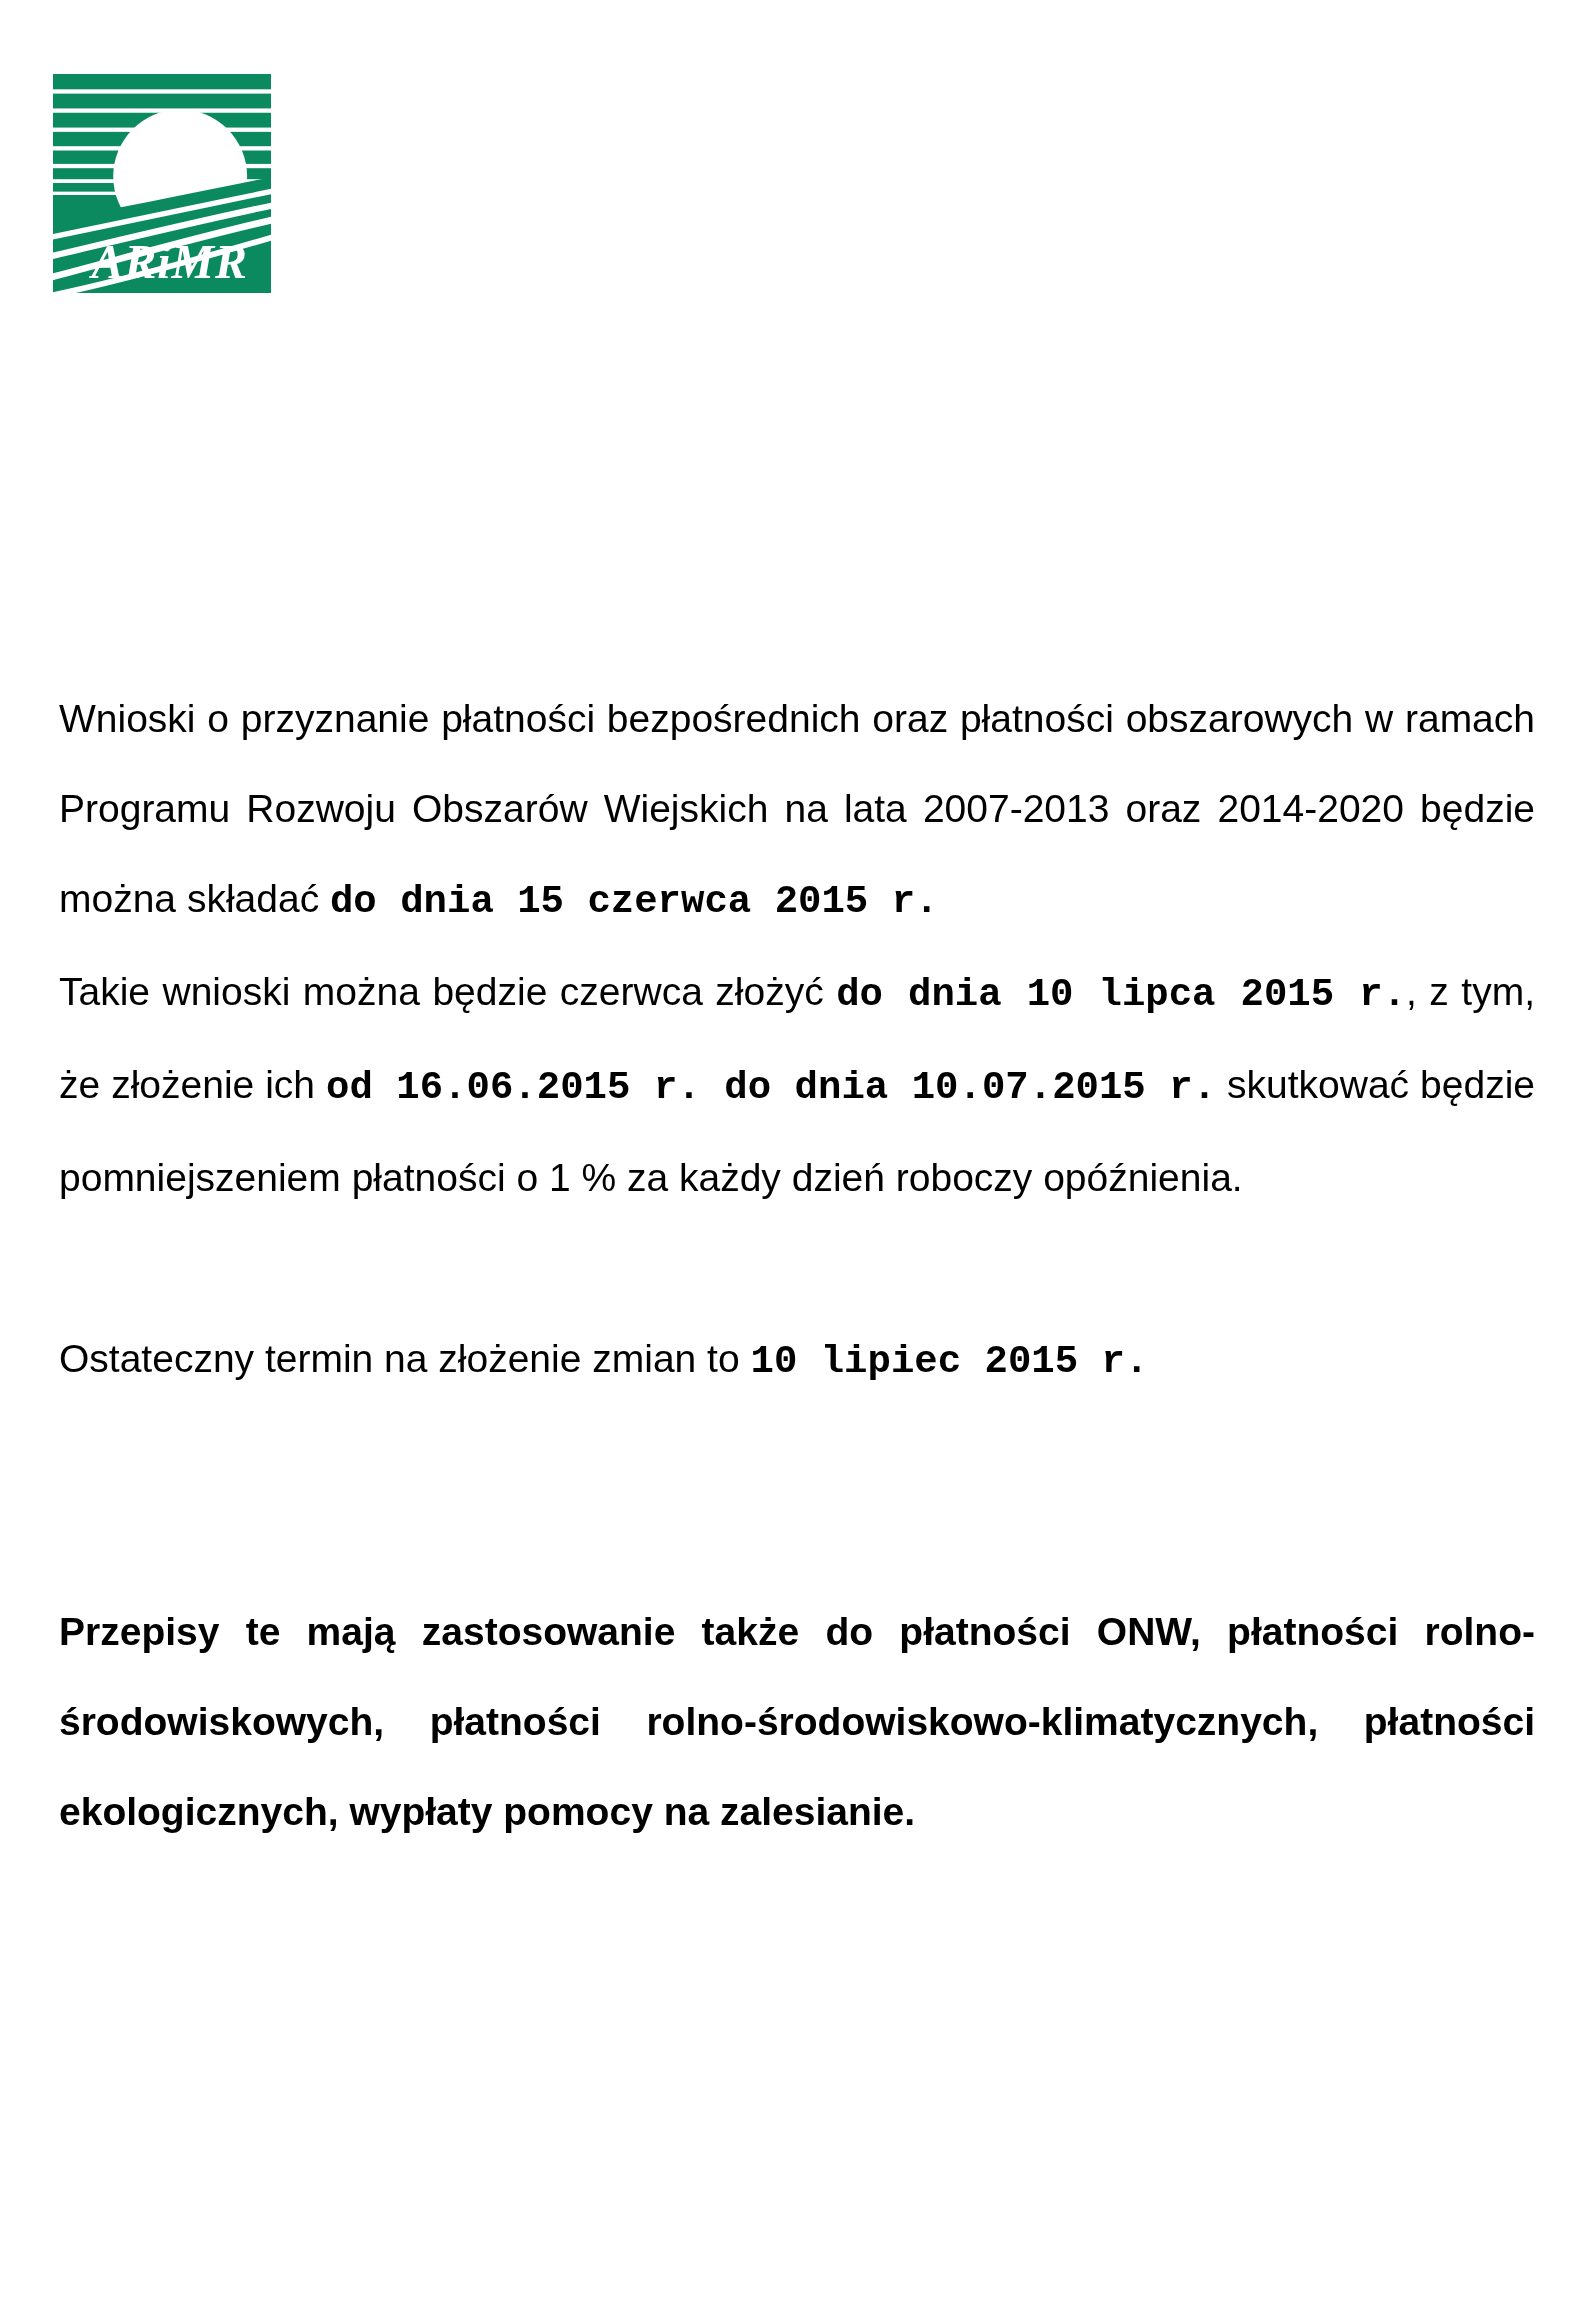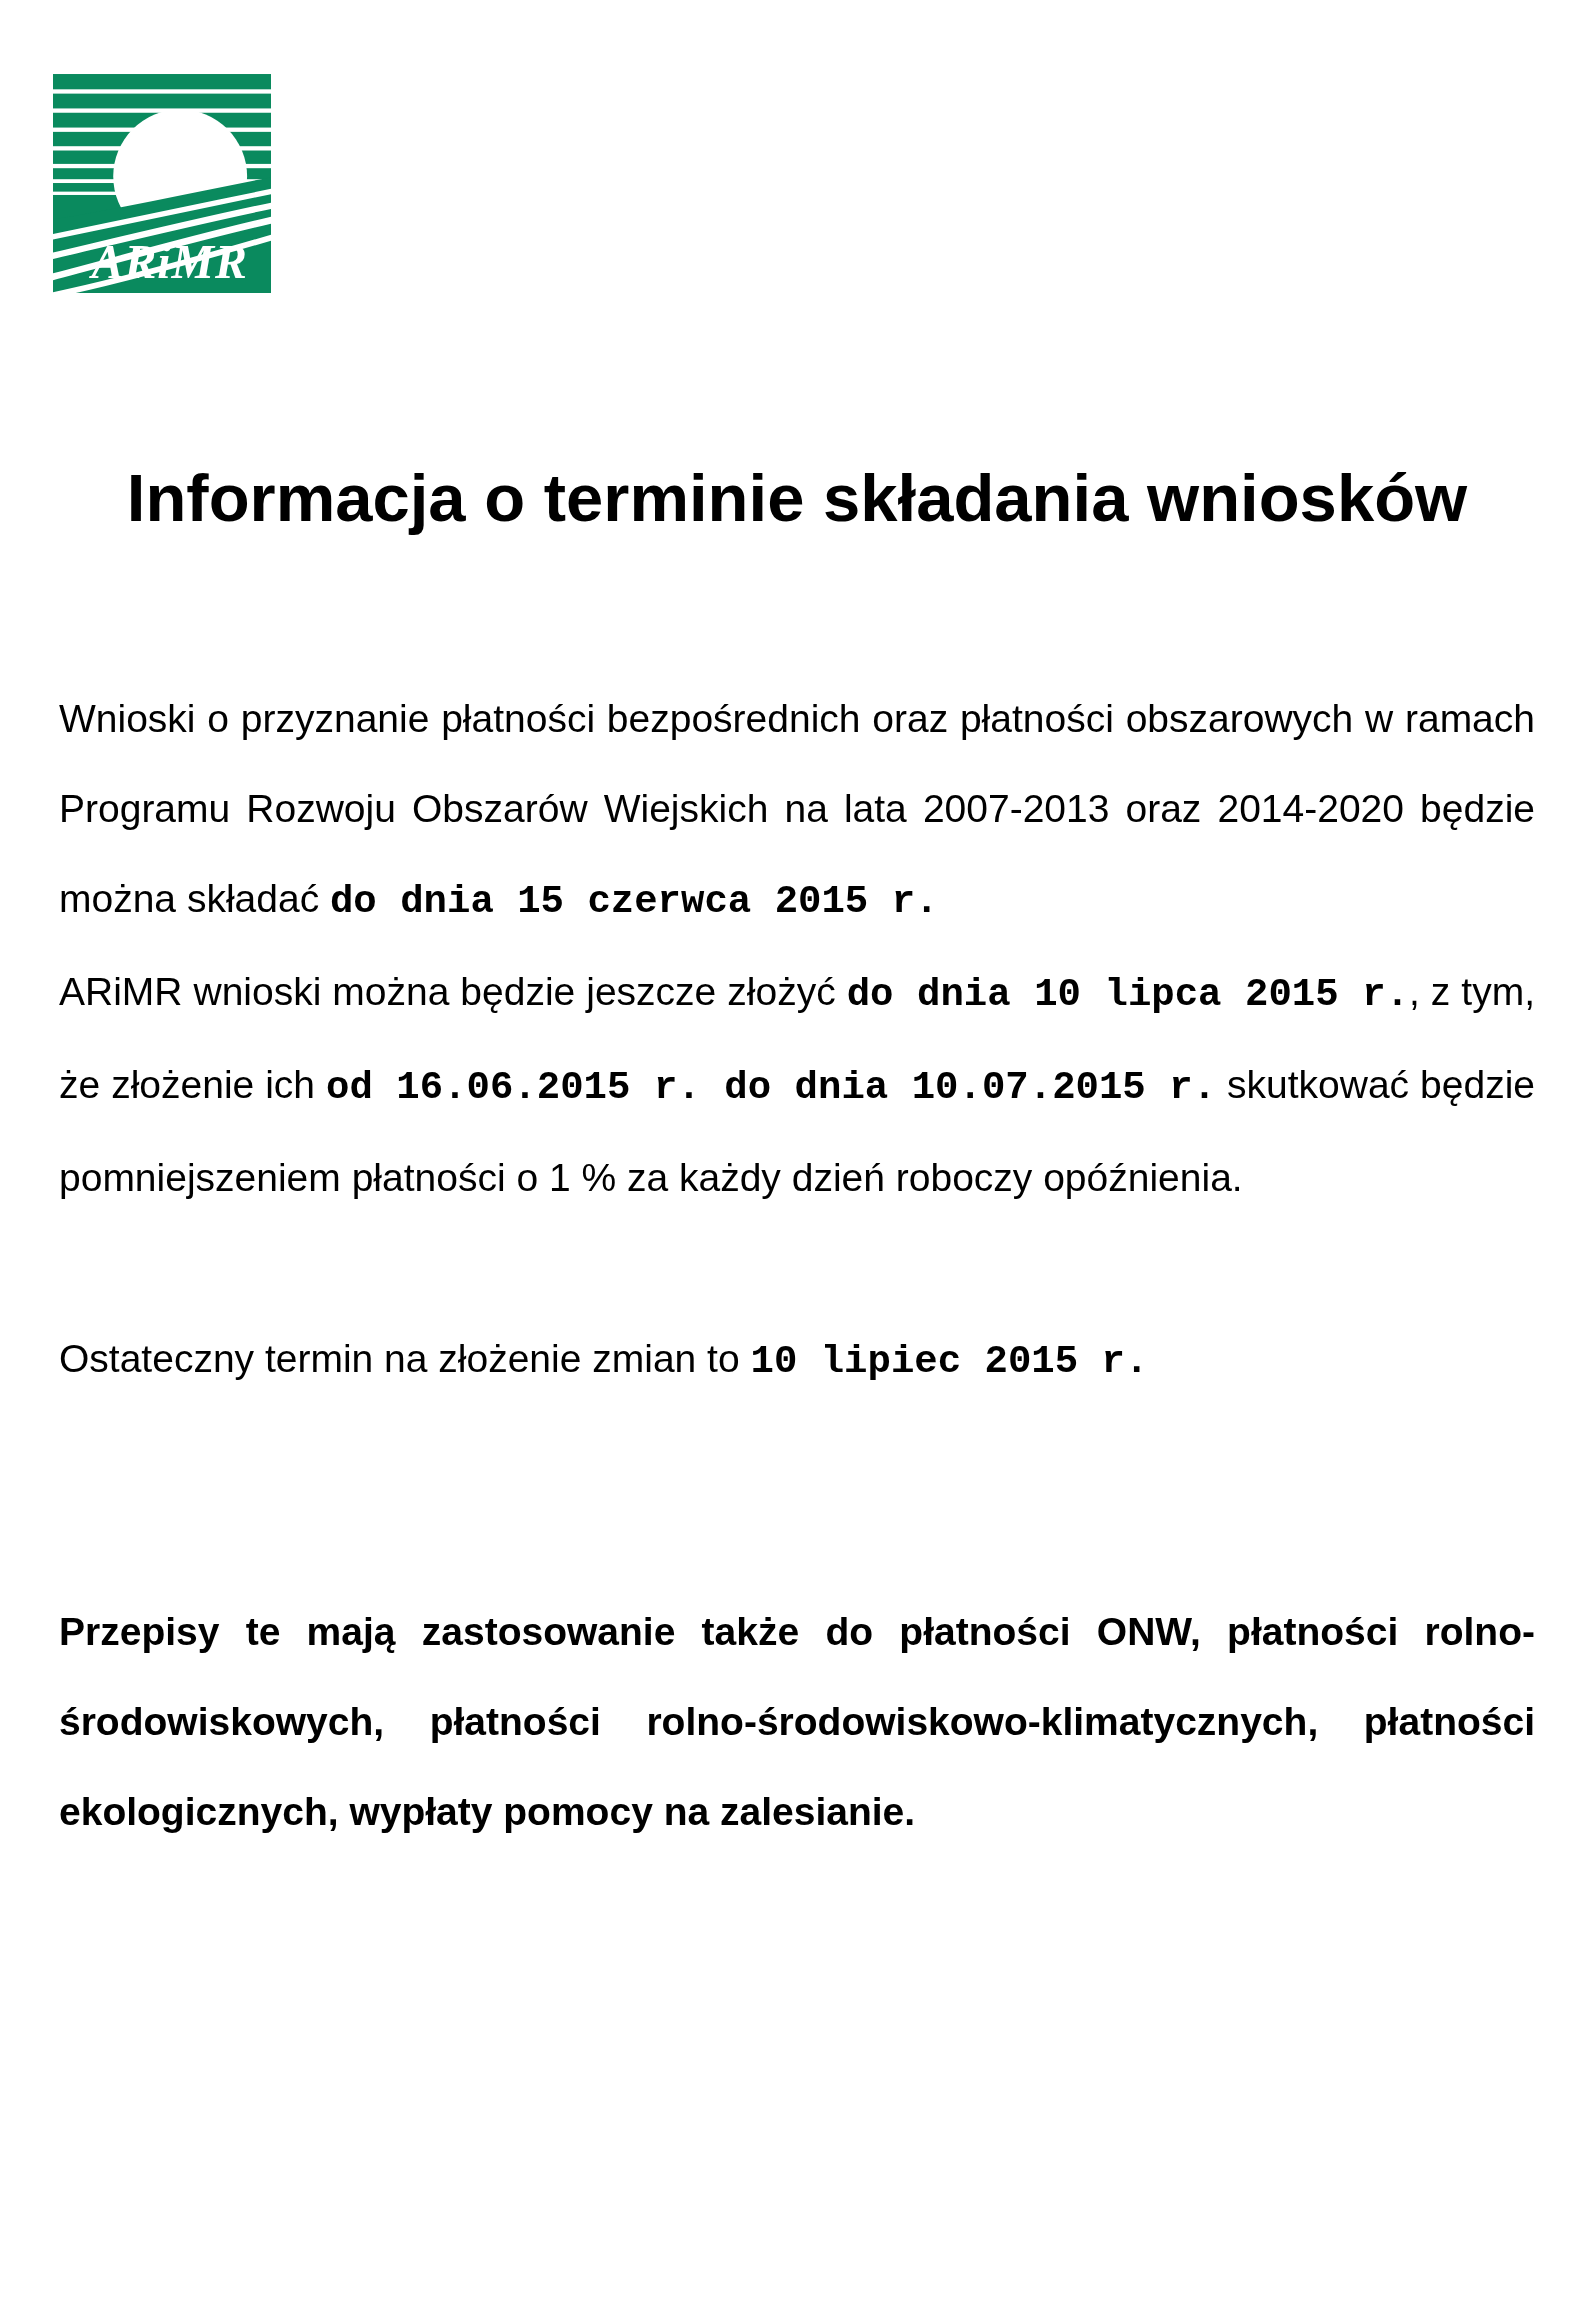--- a/index.html
+++ b/index.html
@@ -105,28 +105,27 @@
           <path class="wl" d="M-4,171 C60,158 150,139 232,122" stroke-width="5.5"></path>
           <path class="wl" d="M-4,191 C60,176 150,154 232,137" stroke-width="6.5"></path>
           <path class="wl" d="M-4,213 C55,198 140,173 232,152" stroke-width="7"></path>
           <path class="wl" d="M-4,232 C55,220 120,203 232,170" stroke-width="6"></path>
         </g>
         <text class="logo-word" x="122" y="213" text-anchor="middle">ARiMR</text>
       </svg>
     </div>
 
 
-    <div class="doc-title">Informacja o terminie składania wniosków</div>
   </div>
 
   <div class="body-text">
 
     <div class="block-a">
       <p class="para"><span>Wnioski o przyznanie płatności bezpośrednich oraz płatności obszarowych w ramach Programu Rozwoju Obszarów Wiejskich na lata 2007-2013 oraz 2014-2020 będzie można składać </span><b>do dnia 15 czerwca 2015 r.</b></p>
-      <p class="para"><span>ARiMR wnioski można będzie jeszcze złożyć </span><b>do dnia 10 lipca 2015 r.</b><span>, z tym, że złożenie ich </span><b>od 16.06.2015 r. do dnia 10.07.2015 r.</b><span> skutkować będzie pomniejszeniem płatności o 1 % za każdy dzień roboczy opóźnienia.</span></p>
+      <p class="para"><span>Takie wnioski można będzie czerwca złożyć </span><b>do dnia 10 lipca 2015 r.</b><span>, z tym, że złożenie ich </span><b>od 16.06.2015 r. do dnia 10.07.2015 r.</b><span> skutkować będzie pomniejszeniem płatności o 1 % za każdy dzień roboczy opóźnienia.</span></p>
     </div>
 
     <div class="block-b">
       <p class="para"><span>Ostateczny termin na złożenie zmian to </span><b>10 lipiec 2015 r.</b></p>
     </div>
 
     <div class="block-c">
       <p class="para bold-underline"><span>Przepisy te mają zastosowanie także do płatności ONW, płatności rolno-środowiskowych, płatności rolno-środowiskowo-klimatycznych, płatności ekologicznych, wypłaty pomocy na zalesianie.</span></p>
     </div>
 

